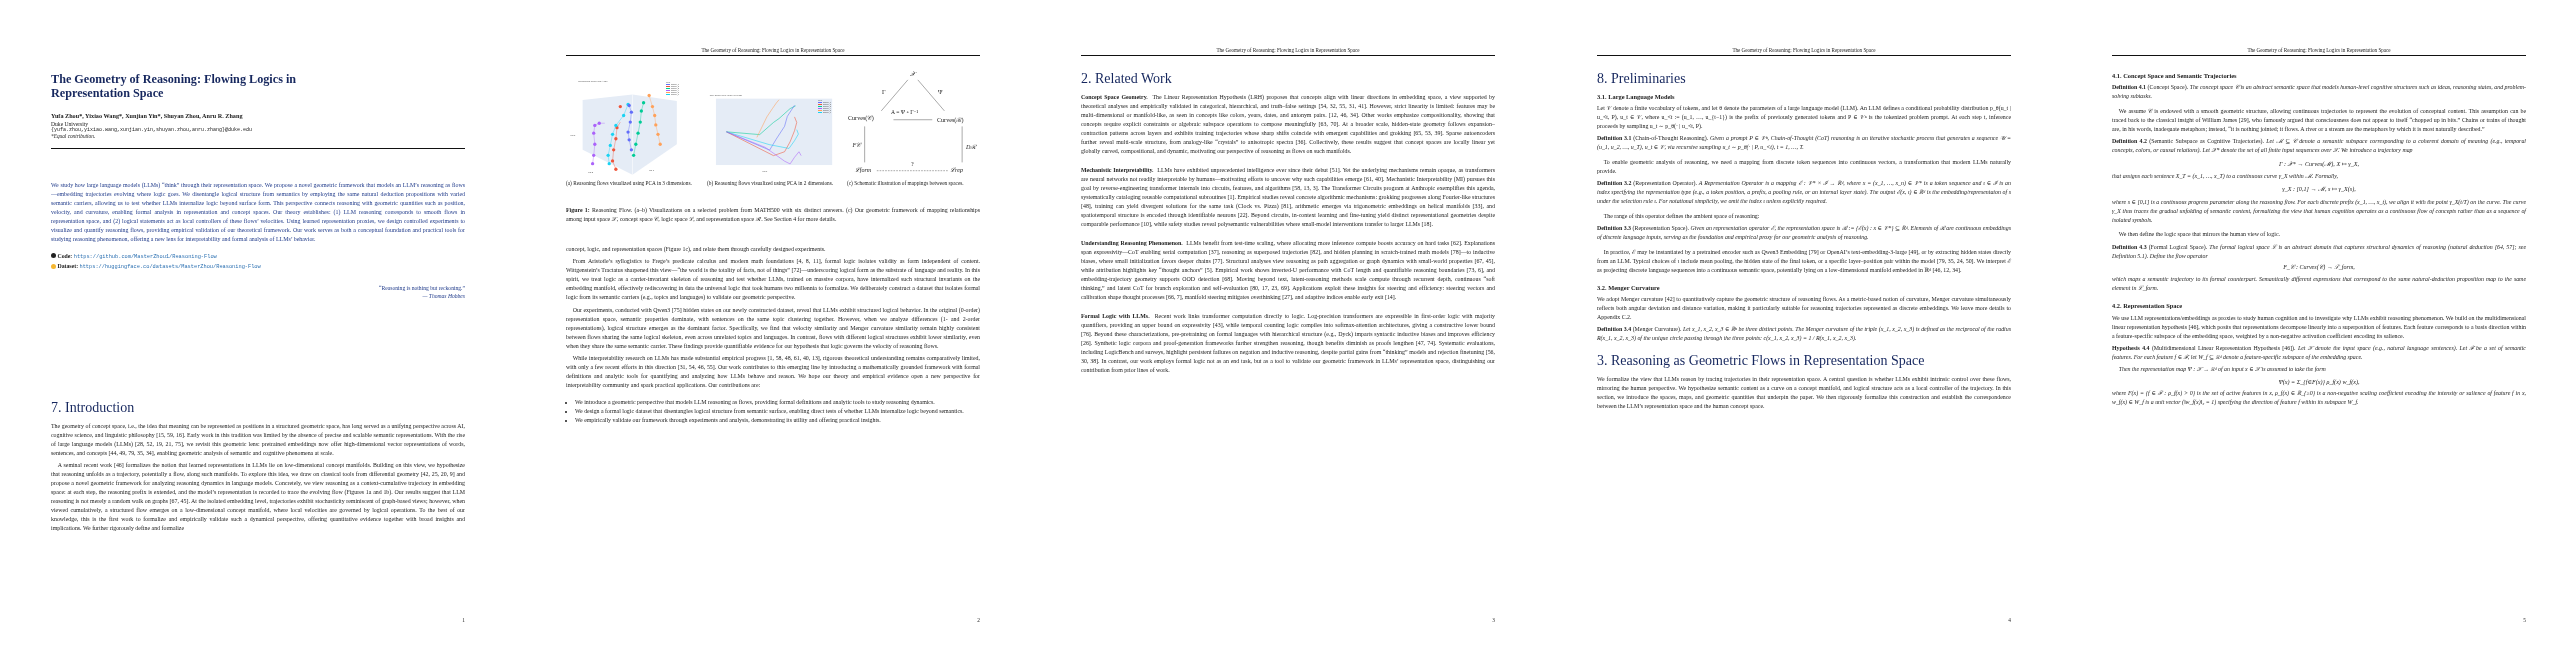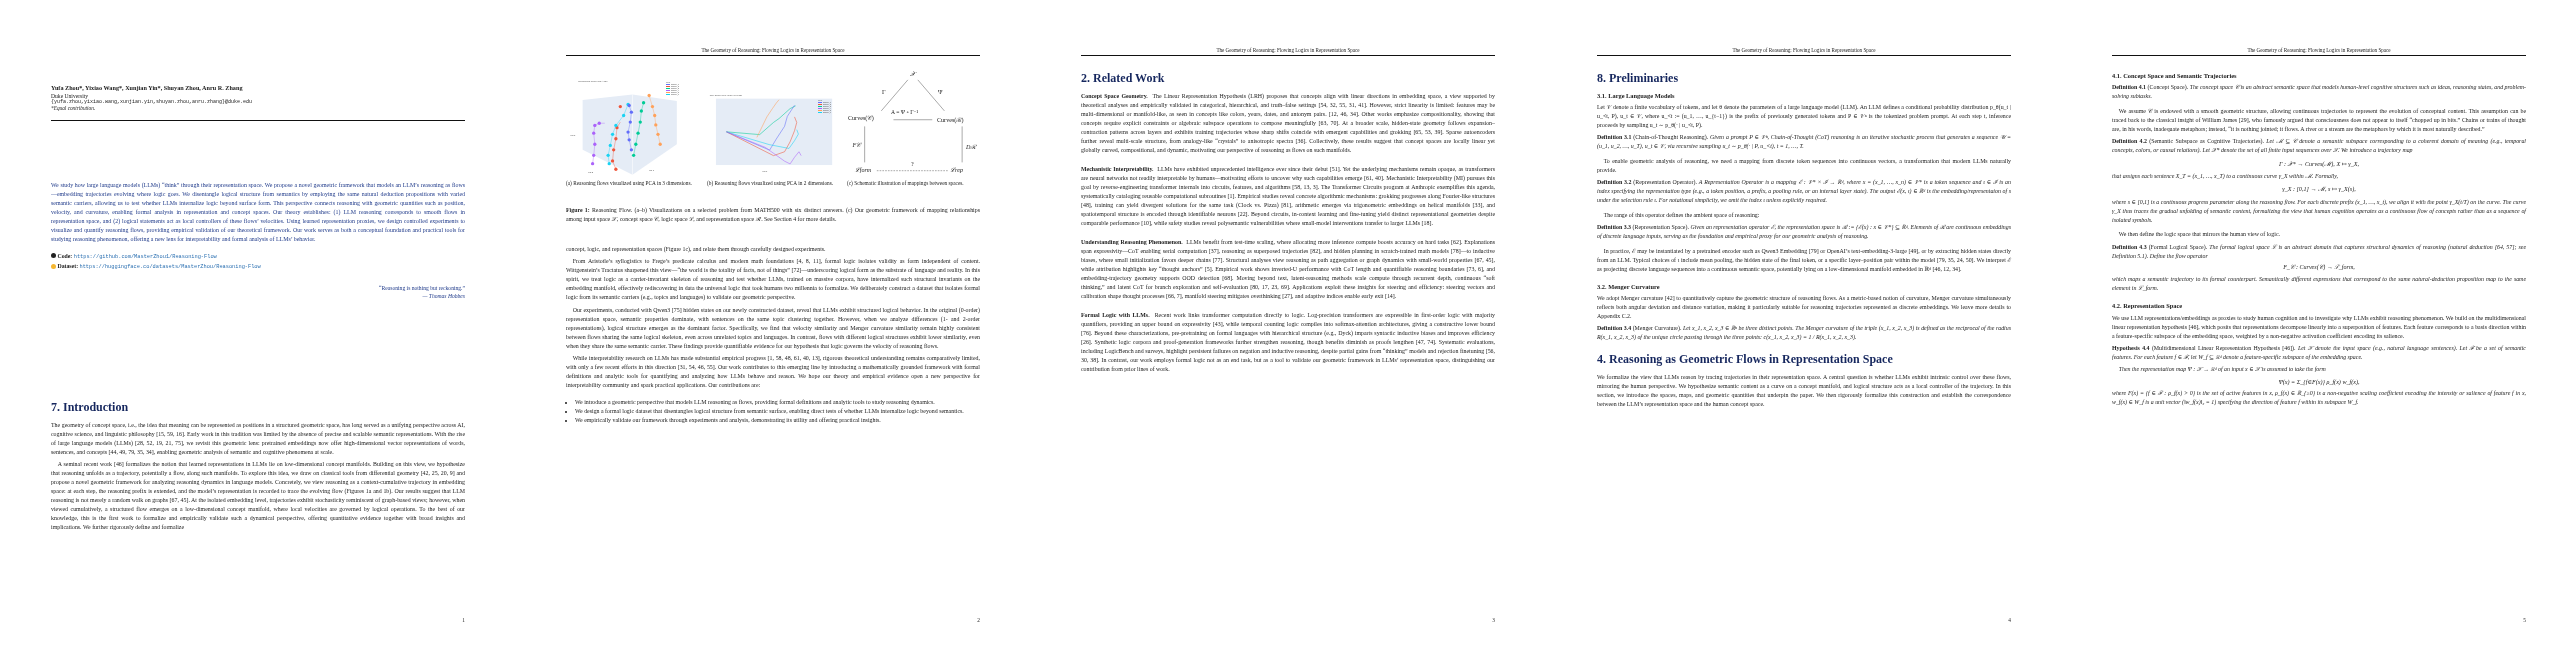--- a/index.html
+++ b/index.html
@@ -6,21 +6,21 @@
   body { width: 2576px; height: 667px; position: relative; overflow: hidden;
          font-family: "Liberation Serif", "DejaVu Serif", serif; color: #1a1a1a; }
   .page { position: absolute; top: 0; width: 515px; height: 667px; background: #fff; box-sizing: border-box; }
   .content { position: absolute; left: 51px; width: 414px; }
   .p { font-size: 5.9px; line-height: 9px; text-align: justify; margin: 0 0 3.3px 0; }
   .indent { text-indent: 6.7px; }
   .cite { color: #2a6fb1; }
   .running-head { position: absolute; top: 47px; left: 51px; width: 414px; text-align: center; font-size: 5.1px; color: #222; padding-bottom: 1.7px; border-bottom: 0.7px solid #111; }
   .page-num { position: absolute; right: 50px; font-size: 5.3px; }
   h1.title { font-size: 12.2px; line-height: 14px; color: #16275e; font-weight: bold; margin: 0; }
-  h2.sec { font-size: 12px; color: #16275e; font-weight: bold; margin: 0 0 5.6px 0; }
+  h2.sec { font-size: 14px; color: #16275e; font-weight: normal; margin: 0 0 5.6px 0; }
   h3.sub { font-size: 6.4px; color: #1a1a1a; font-weight: bold; margin: 0 0 4.4px 0; }
   .bold { font-weight: bold; }
   .it { font-style: italic; }
   .mono { font-family: "Liberation Mono", "DejaVu Sans Mono", monospace; }
   .arxiv-side { position: absolute; left: 3.3px; top: 478px; transform: rotate(-90deg); transform-origin: left top; font-family: "Liberation Serif", serif; font-size: 14px; color: #8a8a8a; white-space: nowrap; letter-spacing: 0.6px; }
   .abstract { color: #1f3a8a; }
   .rule { border-top: 0.7px solid #111; }
   ul.contrib { margin: 0; padding-left: 9px; }
   ul.contrib li { font-size: 5.9px; line-height: 9px; text-align: justify; }
   .caption { font-size: 5.3px; line-height: 7.8px; }
@@ -28,20 +28,24 @@
   .fig-panel { position: absolute; }
   .legend { font-family: "Liberation Sans", sans-serif; font-size: 1.9px; color: #555; }
 </style>
 </head>
 <body>
 
 <div class="arxiv-side">arXiv:2510.09782v1  [cs.AI]  10 Oct 2025</div>
 
 <div class="page" style="left:0;">
   <div class="content" style="top:72px;">
+    <h1 class="title">
+      <span>The Geometry of Reasoning: Flowing Logics in</span><br>
+      <span>Representation Space</span>
+    </h1>
     <div style="margin-top:12.2px; font-size:6.2px; font-weight:bold;">Yufa Zhou*, Yixiao Wang*, Xunjian Yin*, Shuyan Zhou, Anru R. Zhang</div>
     <div style="font-size:5.6px; margin-top:1.7px;">Duke University</div>
     <div class="mono" style="font-size:5px;">{yufa.zhou,yixiao.wang,xunjian.yin,shuyan.zhou,anru.zhang}@duke.edu</div>
     <div class="it" style="font-size:5.3px;">*Equal contribution.</div>
     <div class="rule" style="margin-top:9.4px;"></div>
   </div>
 
   <div class="content" style="top:181px;">
     <p class="p abstract">We study how large language models (LLMs) “think” through their representation space. We propose a novel geometric framework that models an LLM’s reasoning as flows—embedding trajectories evolving where logic goes. We disentangle logical structure from semantics by employing the same natural deduction propositions with varied semantic carriers, allowing us to test whether LLMs internalize logic beyond surface form. This perspective connects reasoning with geometric quantities such as position, velocity, and curvature, enabling formal analysis in representation and concept spaces. Our theory establishes: (1) LLM reasoning corresponds to smooth flows in representation space, and (2) logical statements act as local controllers of these flows’ velocities. Using learned representation proxies, we design controlled experiments to visualize and quantify reasoning flows, providing empirical validation of our theoretical framework. Our work serves as both a conceptual foundation and practical tools for studying reasoning phenomenon, offering a new lens for interpretability and formal analysis of LLMs’ behavior.</p>
     <div style="margin-top:7.8px; font-size:5.8px; line-height:9.4px;">
@@ -238,21 +242,21 @@
     <p class="p">Let 𝒱 denote a finite vocabulary of tokens, and let θ denote the parameters of a large language model (LLM). An LLM defines a conditional probability distribution p_θ(u_t | u_&lt;t, P),  u_t ∈ 𝒱, where u_&lt;t := (u_1, …, u_{t−1}) is the prefix of previously generated tokens and P ∈ 𝒱ⁿ is the tokenized problem prompt. At each step t, inference proceeds by sampling u_t ∼ p_θ(· | u_&lt;t, P).</p>
     <p class="p"><span class="bold">Definition 3.1</span> <span>(Chain-of-Thought Reasoning).</span> <span class="it">Given a prompt P ∈ 𝒱ⁿ, Chain-of-Thought (CoT) reasoning is an iterative stochastic process that generates a sequence 𝒰 = (u_1, u_2, …, u_T),  u_t ∈ 𝒱, via recursive sampling u_t ∼ p_θ(· | P, u_&lt;t),  t = 1, …, T.</span></p>
     <p class="p indent" style="margin-top:5.6px;">To enable geometric analysis of reasoning, we need a mapping from discrete token sequences into continuous vectors, a transformation that modern LLMs naturally provide.</p>
     <p class="p"><span class="bold">Definition 3.2</span> <span>(Representation Operator).</span> <span class="it">A Representation Operator is a mapping ℰ : 𝒱* × ℐ → ℝᵈ, where x = (x_1, …, x_n) ∈ 𝒱* is a token sequence and ι ∈ ℐ is an index specifying the representation type (e.g., a token position, a prefix, a pooling rule, or an internal layer state). The output ℰ(x, ι) ∈ ℝᵈ is the embedding/representaion of s under the selection rule ι. For notational simplicity, we omit the index ι unless explicitly required.</span></p>
     <p class="p indent" style="margin-top:5.6px;">The range of this operator defines the ambient space of reasoning:</p>
     <p class="p"><span class="bold">Definition 3.3</span> <span>(Representation Space).</span> <span class="it">Given an representation operator ℰ, the representation space is ℛ := {ℰ(x) : x ∈ 𝒱*} ⊆ ℝᵈ. Elements of ℛ are continuous embeddings of discrete language inputs, serving as the foundation and empirical proxy for our geometric analysis of reasoning.</span></p>
     <p class="p indent" style="margin-top:5.6px;">In practice, ℰ may be instantiated by a pretrained encoder such as Qwen3 Embedding [79] or OpenAI’s text-embedding-3-large [49], or by extracting hidden states directly from an LLM. Typical choices of ι include mean pooling, the hidden state of the final token, or a specific layer–position pair within the model [79, 35, 24, 50]. We interpret ℰ as projecting discrete language sequences into a continuous semantic space, potentially lying on a low-dimensional manifold embedded in ℝᵈ [46, 12, 34].</p>
     <h3 class="sub" style="margin-top:9px;">3.2.  Menger Curvature</h3>
     <p class="p">We adopt Menger curvature [42] to quantitatively capture the geometric structure of reasoning flows. As a metric-based notion of curvature, Menger curvature simultaneously reflects both angular deviation and distance variation, making it particularly suitable for reasoning trajectories represented as discrete embeddings. We leave more details to Appendix C.2.</p>
     <p class="p"><span class="bold">Definition 3.4</span> <span>(Menger Curvature).</span> <span class="it">Let x_1, x_2, x_3 ∈ ℝⁿ be three distinct points. The Menger curvature of the triple (x_1, x_2, x_3) is defined as the reciprocal of the radius R(x_1, x_2, x_3) of the unique circle passing through the three points: c(x_1, x_2, x_3) = 1 / R(x_1, x_2, x_3).</span></p>
-    <h2 class="sec" style="margin-top:10px;">4.  Reasoning as Geometric Flows in Representation Space</h2>
+    <h2 class="sec" style="margin-top:10px;">3.  Reasoning as Geometric Flows in Representation Space</h2>
     <p class="p">We formalize the view that LLMs reason by tracing trajectories in their representation space. A central question is whether LLMs exhibit intrinsic control over these flows, mirroring the human perspective. We hypothesize semantic content as a curve on a concept manifold, and logical structure acts as a local controller of the trajectory. In this section, we introduce the spaces, maps, and geometric quantities that underpin the paper. We then rigorously formalize this construction and establish the correspondence between the LLM’s representation space and the human concept space.</p>
   </div>
   <div class="page-num" style="top:617px;">4</div>
 </div>
 
 <div class="page" style="left:2061px;">
   <div class="running-head">The Geometry of Reasoning: Flowing Logics in Representation Space</div>
   <div class="content" style="top:72px;">
     <h3 class="sub">4.1.  Concept Space and Semantic Trajectories</h3>
     <p class="p"><span class="bold">Definition 4.1</span> <span>(Concept Space).</span> <span class="it">The concept space 𝒞 is an abstract semantic space that models human-level cognitive structures such as ideas, reasoning states, and problem-solving subtasks.</span></p>

